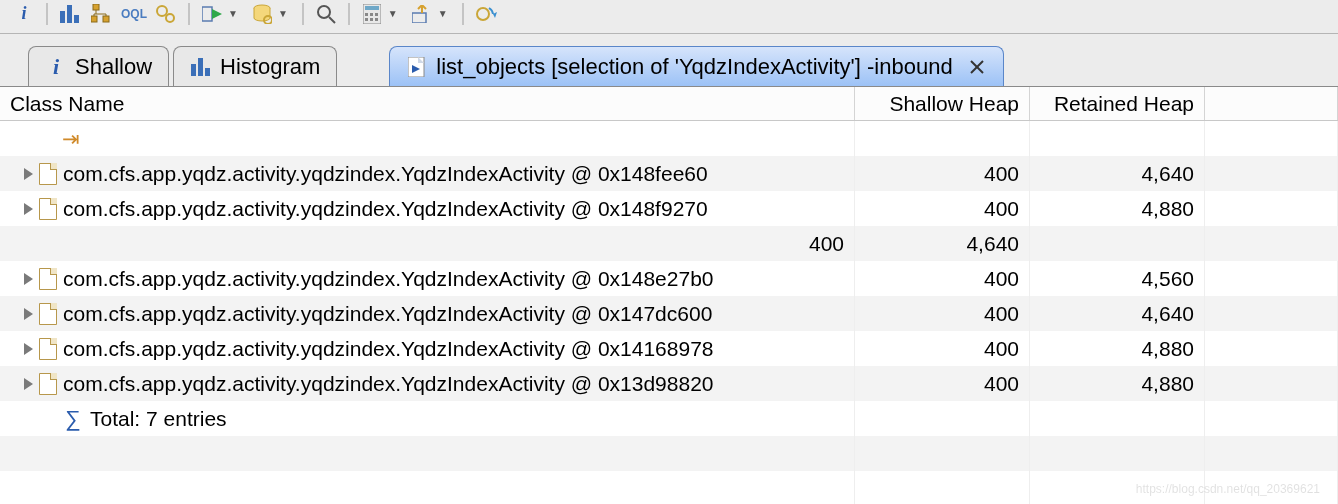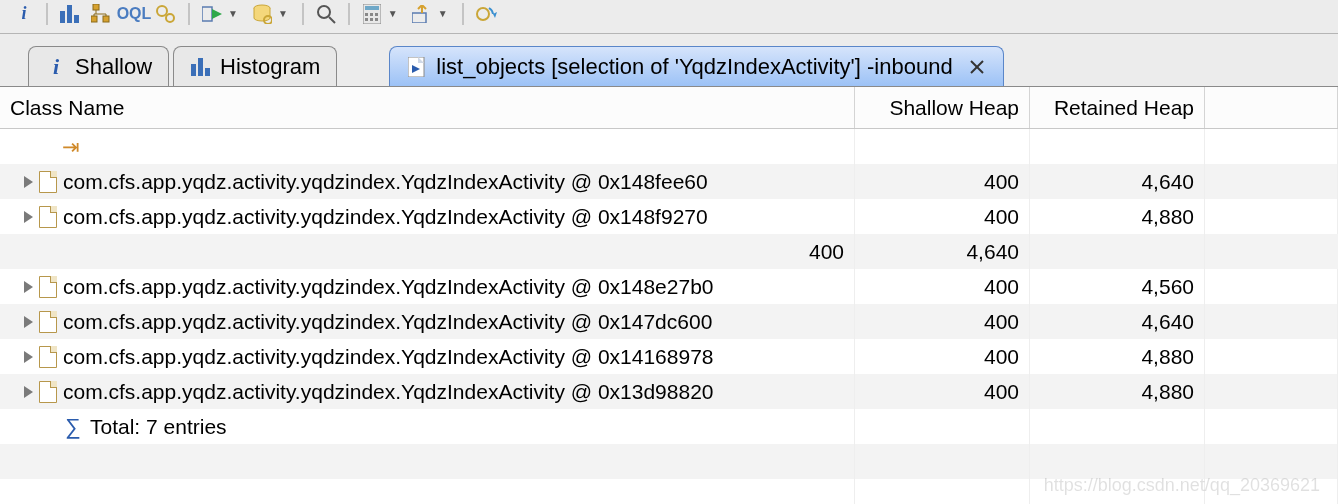--- a/index.html
+++ b/index.html
@@ -79,21 +79,21 @@
   .table-wrap {
     background: #fff;
     border-top: 1px solid #8a8a8a;
     height: calc(504px - 34px - 46px - 6px);
     overflow: hidden;
   }
   .thead, .trow {
     display: grid;
     grid-template-columns: 855px 175px 175px 1fr;
     align-items: center;
-    height: 42px;
+    height: 34px;
   }
   .thead {
     border-bottom: 1px solid #c8c8c8;
     background: #fcfcfc;
     font-size: 21px;
   }
   .th {
     padding: 0 10px;
     border-right: 1px solid #d4d4d4;
     white-space: nowrap;
@@ -141,21 +141,21 @@
     background:#f0e5c6;
     border-left:1px solid #b7974b;
     border-bottom:1px solid #b7974b;
   }
   .sigma { color:#2b5cad; font-size:22px; width:22px; text-align:center; }
   .total-text { font-weight: normal; }
 
   .watermark {
     position: absolute;
     right: 18px; bottom: 8px;
-    font-size: 18px;
+    font-size: 12px;
     color: rgba(0,0,0,0.12);
     pointer-events: none;
   }
 </style>
 </head>
 <body>
 
 <div class="toolbar">
   <div class="tb-btn" style="color:#2b5cad;font-family:Georgia;font-style:italic;font-weight:bold;">i</div>
   <div class="tb-sep"></div>
@@ -167,21 +167,21 @@
       </svg>
   </div>
   <div class="tb-btn">
     <svg width="22" height="20">
         <rect x="2" y="0" width="6" height="6" fill="#d6a12f" stroke="#8a6a1a"></rect>
         <rect x="0" y="12" width="6" height="6" fill="#d6a12f" stroke="#8a6a1a"></rect>
         <rect x="12" y="12" width="6" height="6" fill="#d6a12f" stroke="#8a6a1a"></rect>
         <path d="M5 6 V10 H3 V12 M5 10 H15 V12" fill="none" stroke="#8a6a1a"></path>
       </svg>
   </div>
-  <div class="tb-btn" style="font-size:16px;font-weight:bold;color:#4a7cc0;">OQL</div>
+  <div class="tb-btn" style="font-size:12px;font-weight:bold;color:#4a7cc0;">OQL</div>
   <div class="tb-btn" style="color:#caa637;">
     <svg width="22" height="20">
         <circle cx="7" cy="7" r="5" fill="none" stroke="#caa637" stroke-width="2"></circle>
         <circle cx="15" cy="14" r="4" fill="none" stroke="#caa637" stroke-width="2"></circle>
       </svg>
   </div>
   <div class="tb-sep"></div>
   <div class="tb-btn" style="color:#2a8a3a;">
     <svg width="20" height="18">
         <rect x="0" y="2" width="10" height="14" fill="none" stroke="#5a7bb0" stroke-width="1.5"></rect>

